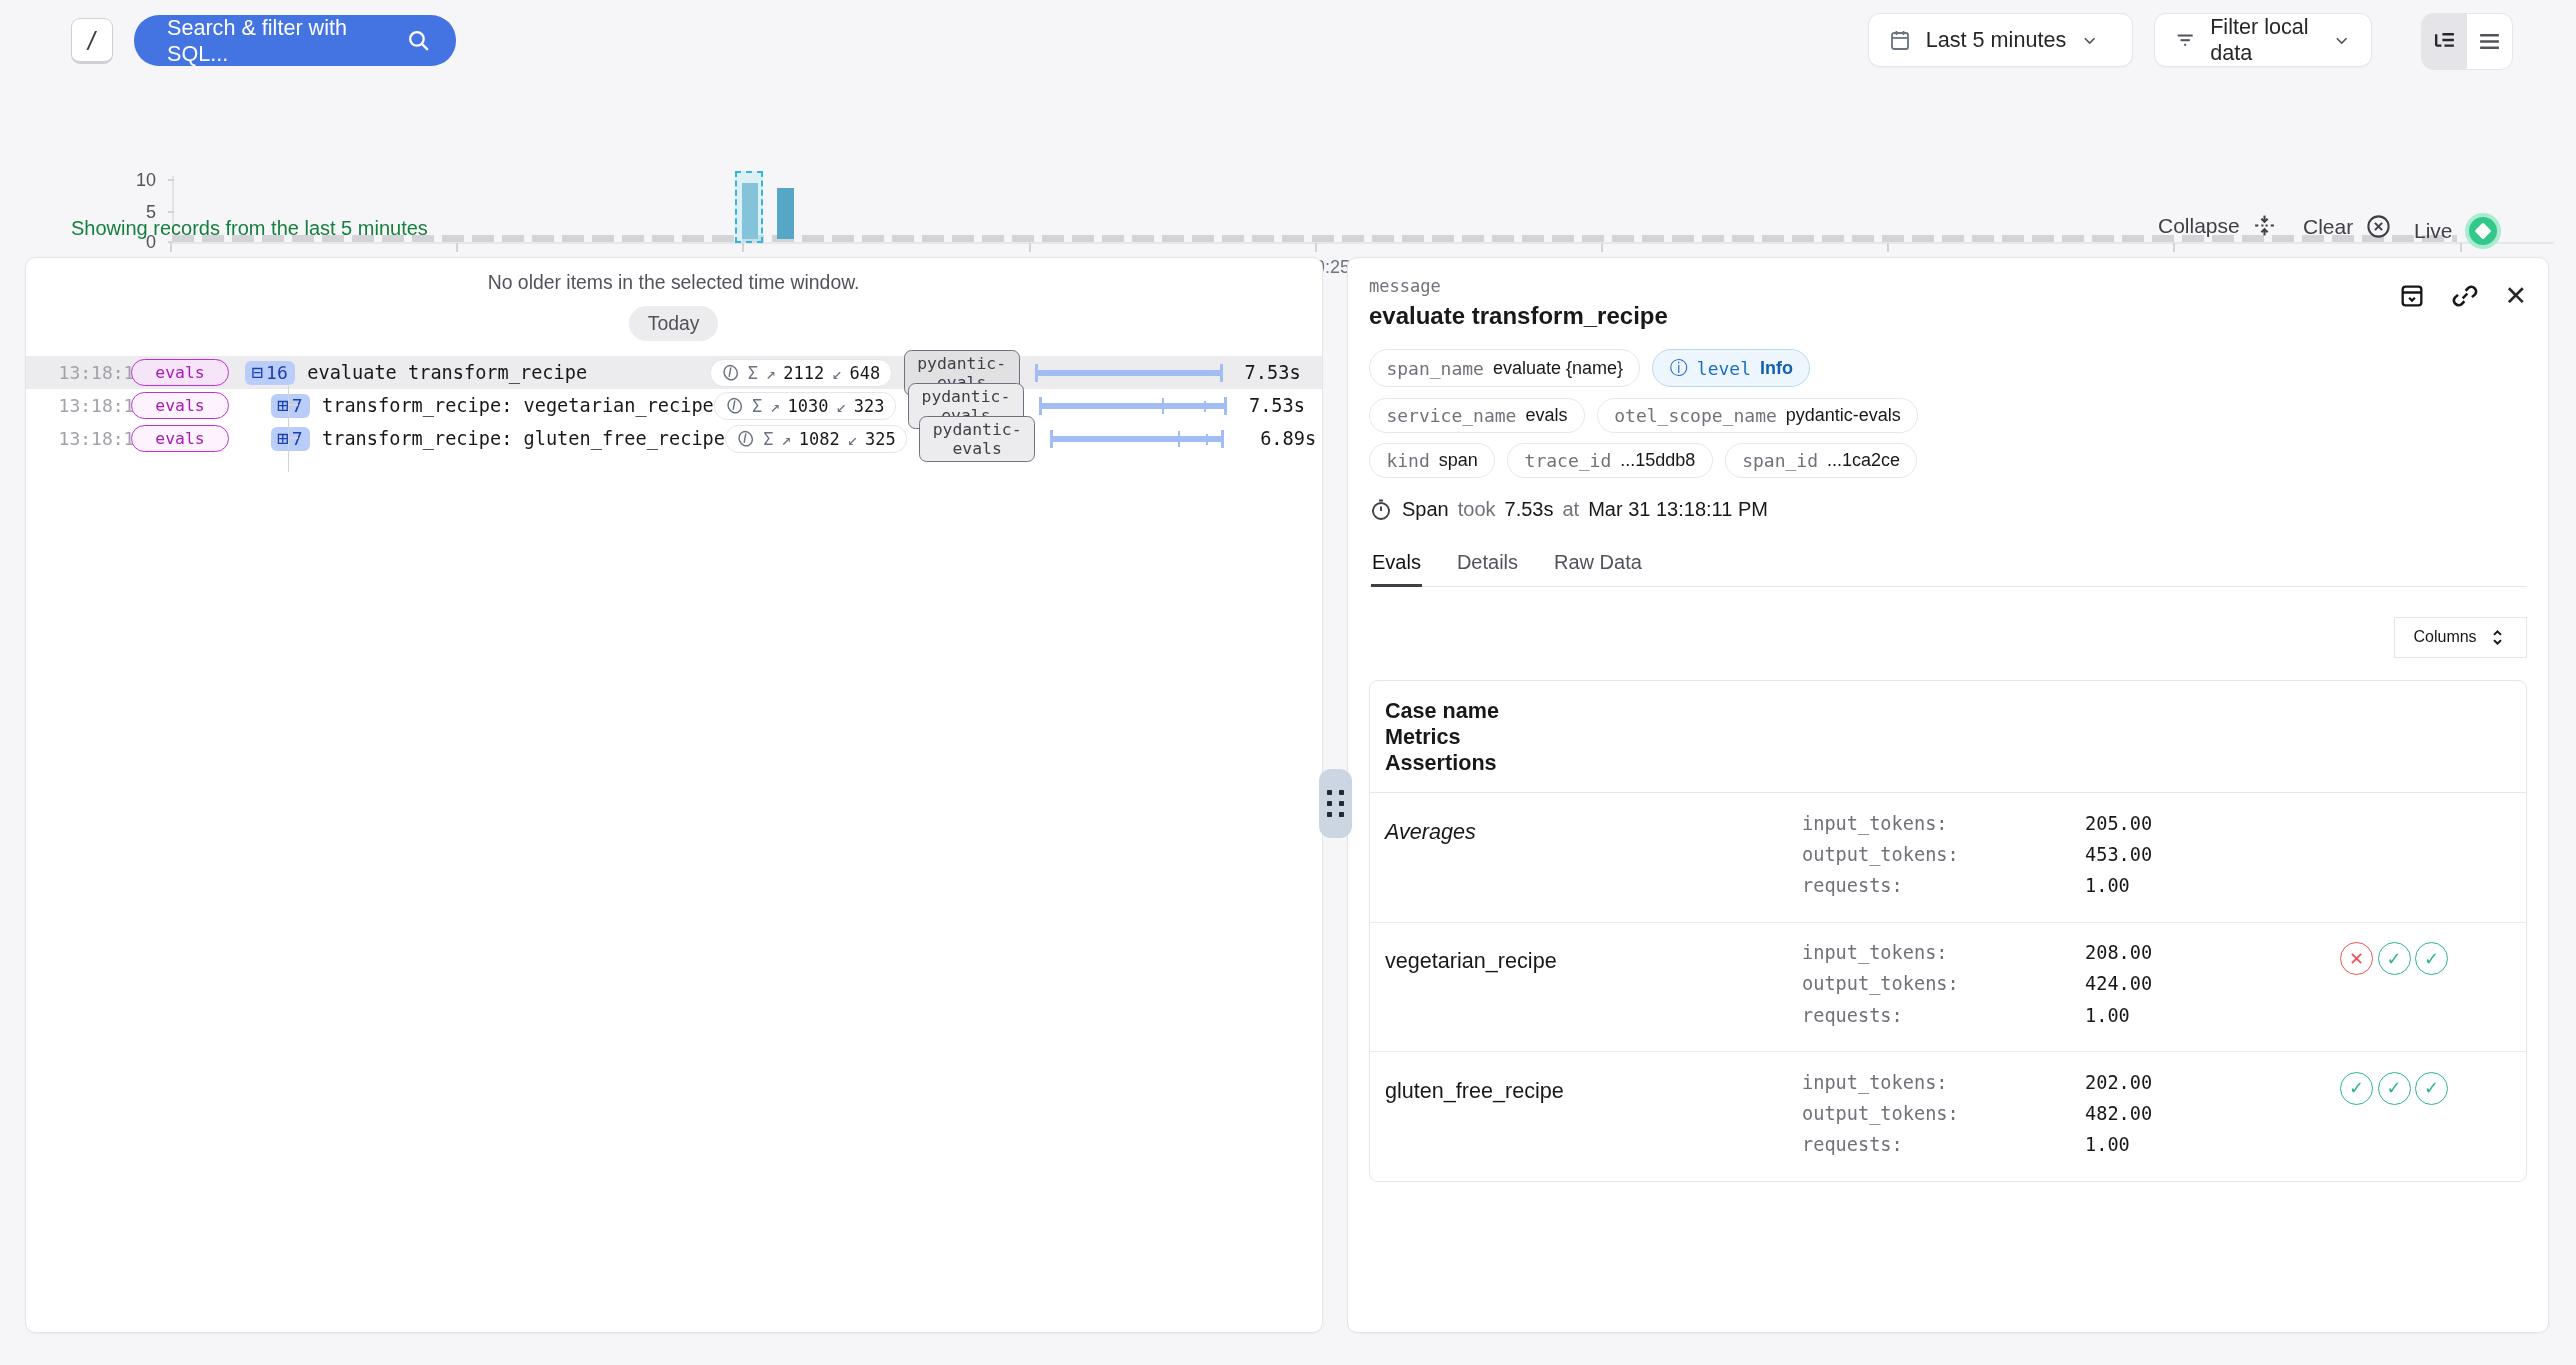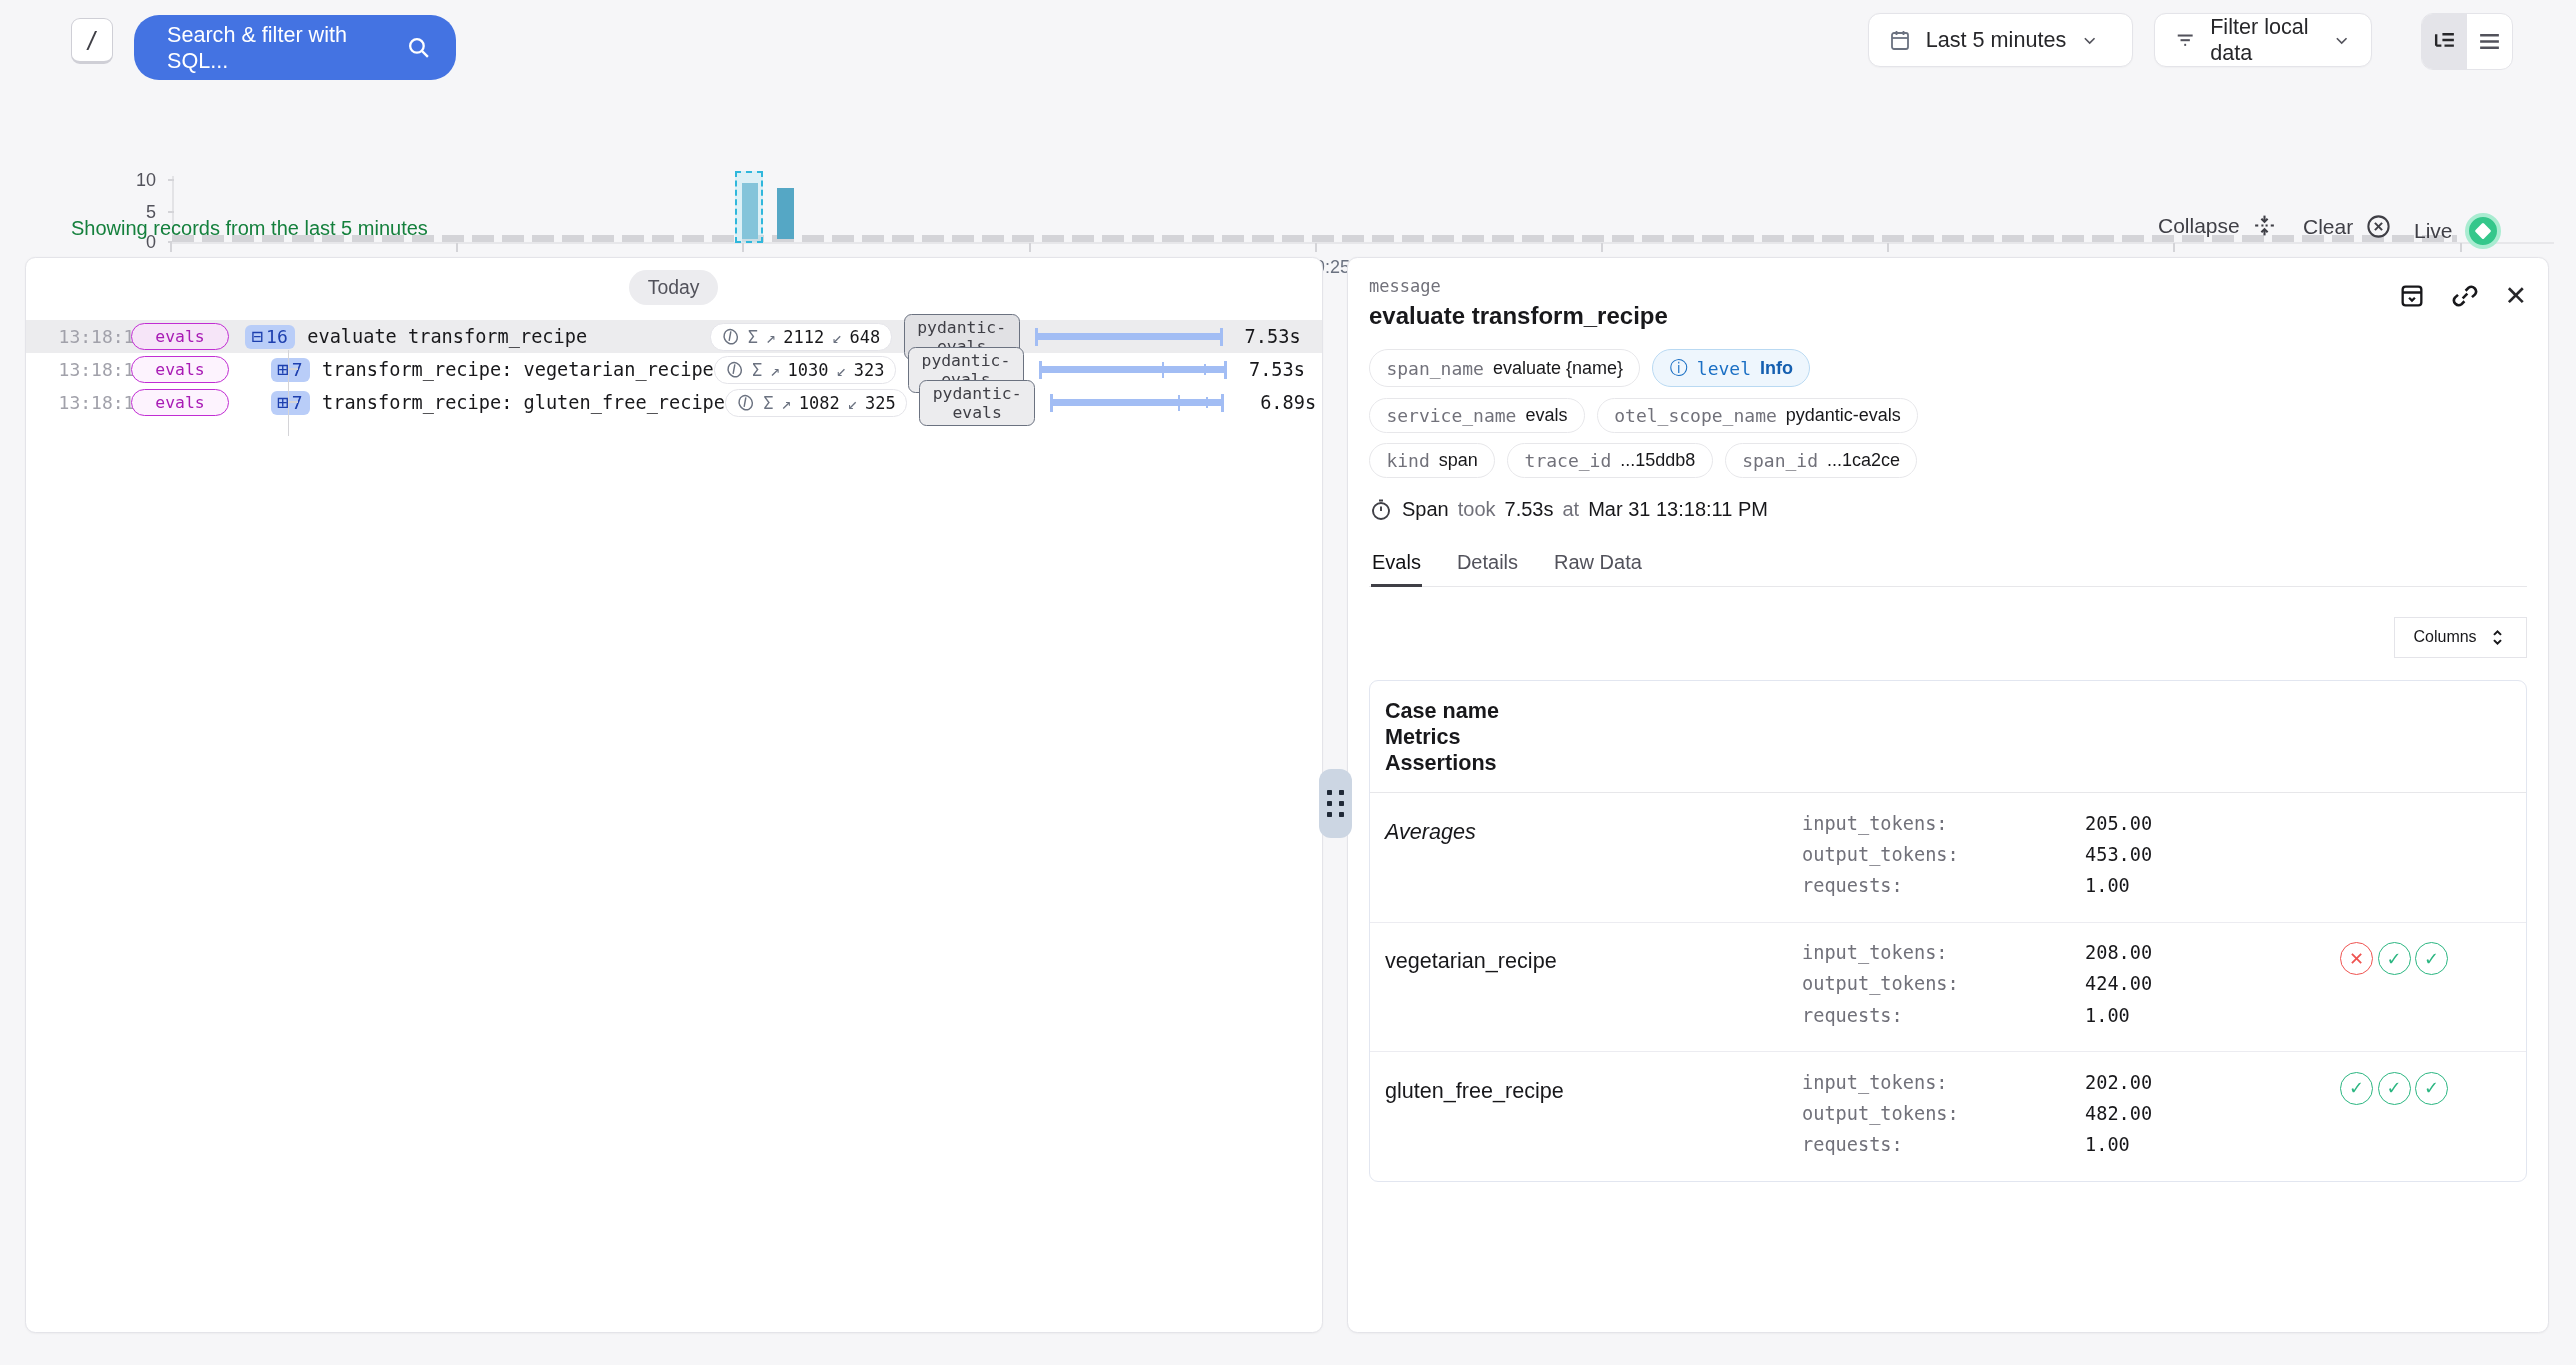--- a/index.html
+++ b/index.html
@@ -2,21 +2,21 @@
 <html style="font-size:12px"><head>
 <meta charset="utf-8">
 <style>
   * { margin:0; padding:0; box-sizing:border-box; }
   html,body { width:2576px; height:1366px; background:#f6f6f8; font-family:"Liberation Sans", sans-serif; color:#18181b; overflow:hidden; }
   .mono { font-family:"DejaVu Sans Mono", monospace; }
 
   
   .topbar { position:absolute; left:0; top:0; width:2576px; height:75px; }
   .keycap { position:absolute; left:71px; top:18px; width:42px; height:46px; background:#fff; border:1.5px solid #cfcfd6; border-bottom-width:3.7px; border-radius:9px; display:flex; align-items:center; justify-content:center; font-size:22.4px; color:#3f3f46; }
-  .search-btn { position:absolute; left:134px; top:15px; width:322px; height:65px; background:#4473e2; border-radius:25px; display:flex; align-items:center; padding:0 25px 0 33px; gap:18px; cursor:pointer; }
+  .search-btn { position:absolute; left:134px; top:15px; width:322px; height:51px; background:#4473e2; border-radius:25px; display:flex; align-items:center; padding:0 25px 0 33px; gap:18px; cursor:pointer; }
   .search-btn .lbl { color:#fff; font-size:21.6px; flex:1; }
   .tr-btn { position:absolute; top:13.4px; height:54px; background:#fff; border:1.5px solid #e4e4e9; border-radius:12px; display:flex; align-items:center; gap:13.4px; padding:0 19.4px; font-size:21.6px; color:#27272a; box-shadow:0 0.7px 1.5px rgba(0,0,0,.03); cursor:pointer; }
   #btn-range { left:1868px; width:265px; }
   #btn-filter { left:2154px; width:218px; }
   .seg-group { position:absolute; left:2421px; top:13.4px; width:92px; height:57px; border:1.5px solid #e4e4e9; border-radius:12px; background:#fff; display:flex; overflow:hidden; }
   .seg { flex:1; display:flex; align-items:center; justify-content:center; cursor:pointer; }
   .seg.active { background:#e4e4e9; }
 
   
   .chart { position:absolute; left:0; top:81px; width:2576px; height:119px;margin-left:29px; }
@@ -253,20 +253,21 @@
 
   <div class="ctl" id="ctl-live">
     <span>Live</span>
     <span class="livedot">
         <span class="diamond"></span>
       </span>
   </div>
 </div>
 
 <div class="panel" id="left-panel">
+  <div class="empty-note">No older items in the selected time window.</div>
   <div class="today-pill">Today</div>
 
   <div class="rows">
     <div class="connector-v"></div>
     <div class="connector-h" style="top:48px;"></div>
     <div class="connector-h" style="top:81px;"></div>
 
     <div class="trow selected mono">
       <span class="t-time">13:18:11</span>
       <span class="svc-pill">evals</span>

